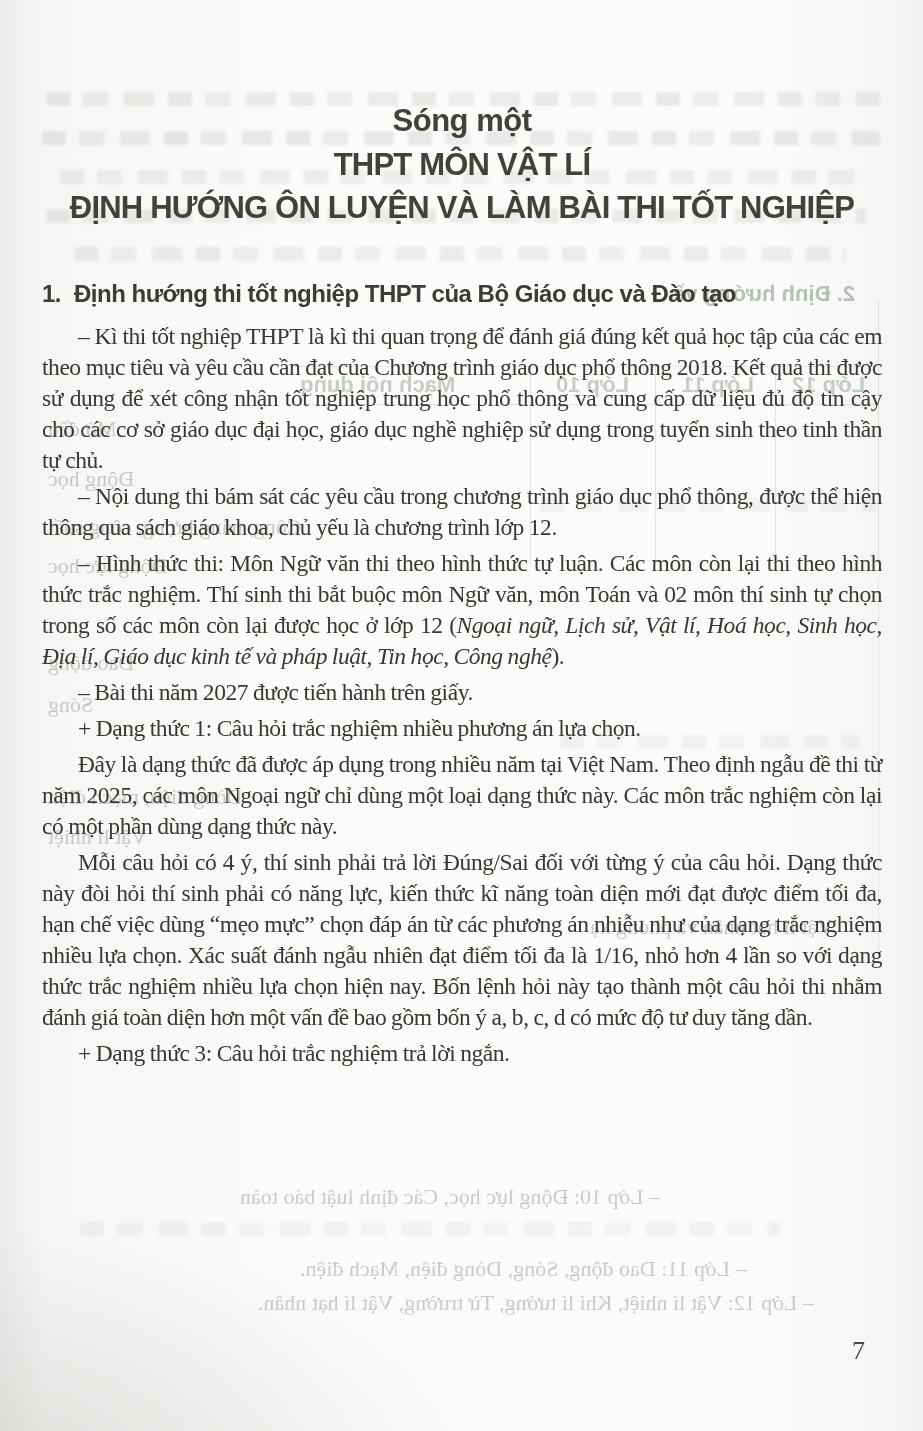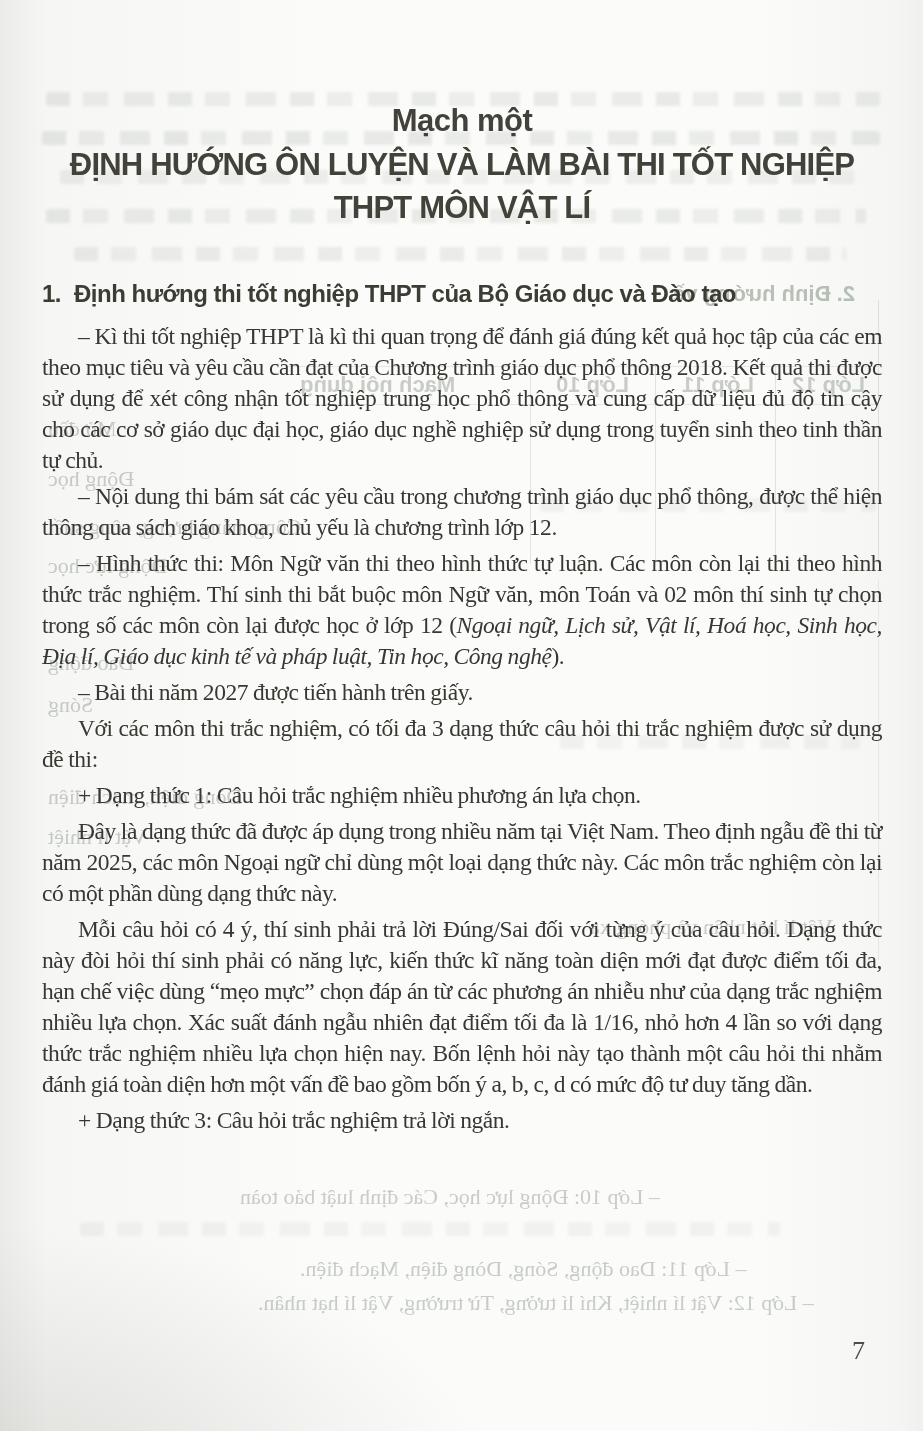--- a/index.html
+++ b/index.html
@@ -122,38 +122,37 @@
     <span class="frag f12">Vật lí nhiệt</span>
     <span class="frag f13">Vật lí hạt nhân và phóng xạ</span>
     <span class="frag f14">– Lớp 10: Động lực học, Các định luật bảo toàn</span>
     <span class="frag f15">– Lớp 11: Dao động, Sóng, Dòng điện, Mạch điện.</span>
     <span class="frag f16">– Lớp 12: Vật lí nhiệt, Khí lí tưởng, Từ trường, Vật lí hạt nhân.</span>
   </div>
 
   <div class="content">
 
     <div class="title-block">
-      <div class="part-label">Mạch một</div>
+      <div class="part-label">Sóng một</div>
       <div class="main-title">
+        <div>THPT MÔN VẬT LÍ</div>
         <div>ĐỊNH HƯỚNG ÔN LUYỆN VÀ LÀM BÀI THI TỐT NGHIỆP</div>
-        <div>THPT MÔN VẬT LÍ</div>
       </div>
     </div>
 
     <div class="section-heading">
       <span>1.</span>
       <span>Định hướng thi tốt nghiệp THPT của Bộ Giáo dục và Đào tạo</span>
     </div>
 
     <div class="body-text">
       <p>– Kì thi tốt nghiệp THPT là kì thi quan trọng để đánh giá đúng kết quả học tập của các em theo mục tiêu và yêu cầu cần đạt của Chương trình giáo dục phổ thông 2018. Kết quả thi được sử dụng để xét công nhận tốt nghiệp trung học phổ thông và cung cấp dữ liệu đủ độ tin cậy cho các cơ sở giáo dục đại học, giáo dục nghề nghiệp sử dụng trong tuyển sinh theo tinh thần tự chủ.</p>
       <p>– Nội dung thi bám sát các yêu cầu trong chương trình giáo dục phổ thông, được thể hiện thông qua sách giáo khoa, chủ yếu là chương trình lớp 12.</p>
       <p><span>– Hình thức thi: Môn Ngữ văn thi theo hình thức tự luận. Các môn còn lại thi theo hình thức trắc nghiệm. Thí sinh thi bắt buộc môn Ngữ văn, môn Toán và 02 môn thí sinh tự chọn trong số các môn còn lại được học ở lớp 12 (</span><span class="it">Ngoại ngữ, Lịch sử, Vật lí, Hoá học, Sinh học, Địa lí, Giáo dục kinh tế và pháp luật, Tin học, Công nghệ</span><span>).</span></p>
       <p>– Bài thi năm 2027 được tiến hành trên giấy.</p>
-      <p>Với các môn thi trắc nghiệm, có tối đa 3 dạng thức câu hỏi thi trắc nghiệm được sử dụng đề thi:</p>
       <p>+ Dạng thức 1: Câu hỏi trắc nghiệm nhiều phương án lựa chọn.</p>
       <p>Đây là dạng thức đã được áp dụng trong nhiều năm tại Việt Nam. Theo định ngẫu đề thi từ năm 2025, các môn Ngoại ngữ chỉ dùng một loại dạng thức này. Các môn trắc nghiệm còn lại có một phần dùng dạng thức này.</p>
       <p>Mỗi câu hỏi có 4 ý, thí sinh phải trả lời Đúng/Sai đối với từng ý của câu hỏi. Dạng thức này đòi hỏi thí sinh phải có năng lực, kiến thức kĩ năng toàn diện mới đạt được điểm tối đa, hạn chế việc dùng “mẹo mực” chọn đáp án từ các phương án nhiễu như của dạng trắc nghiệm nhiều lựa chọn. Xác suất đánh ngẫu nhiên đạt điểm tối đa là 1/16, nhỏ hơn 4 lần so với dạng thức trắc nghiệm nhiều lựa chọn hiện nay. Bốn lệnh hỏi này tạo thành một câu hỏi thi nhằm đánh giá toàn diện hơn một vấn đề bao gồm bốn ý a, b, c, d có mức độ tư duy tăng dần.</p>
       <p>+ Dạng thức 3: Câu hỏi trắc nghiệm trả lời ngắn.</p>
     </div>
   </div>
 
   <div class="page-number">7</div>
 </div>
 

